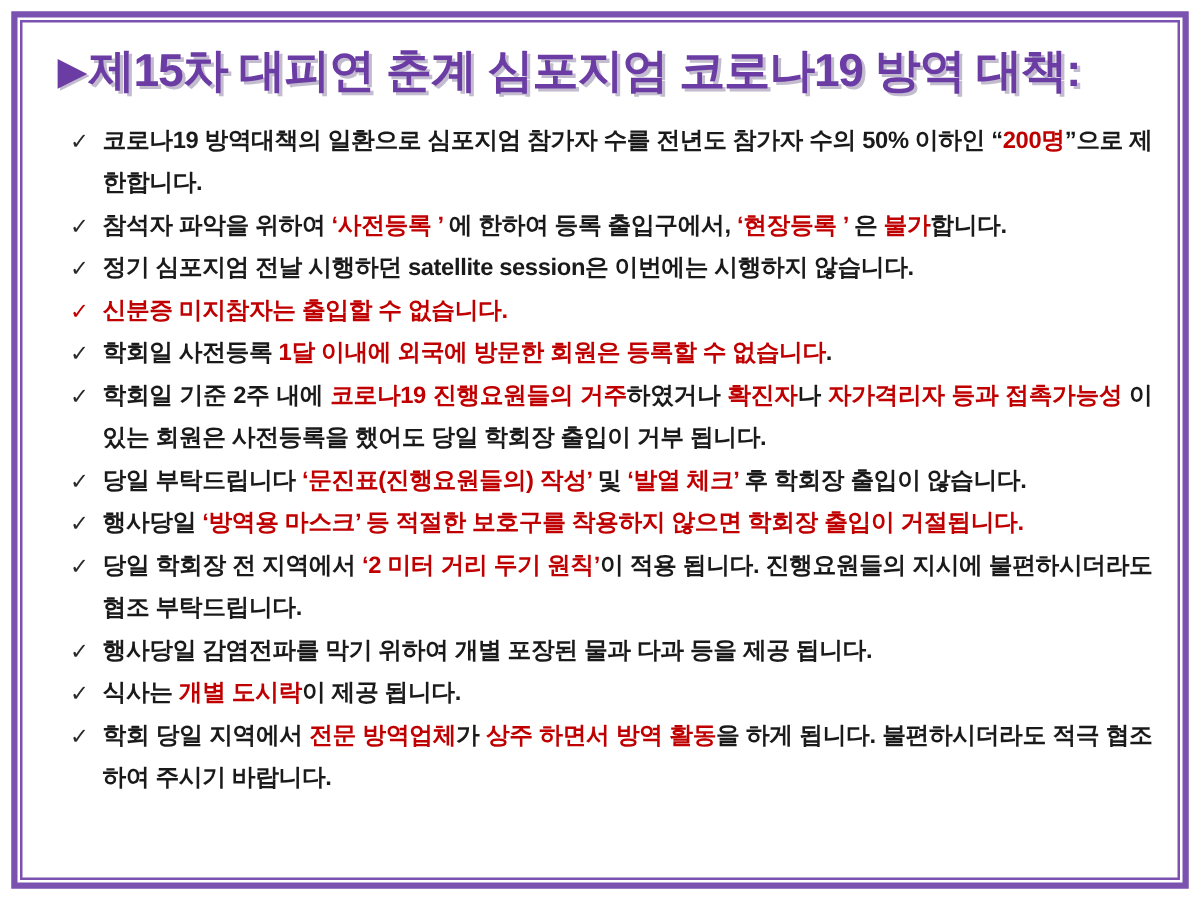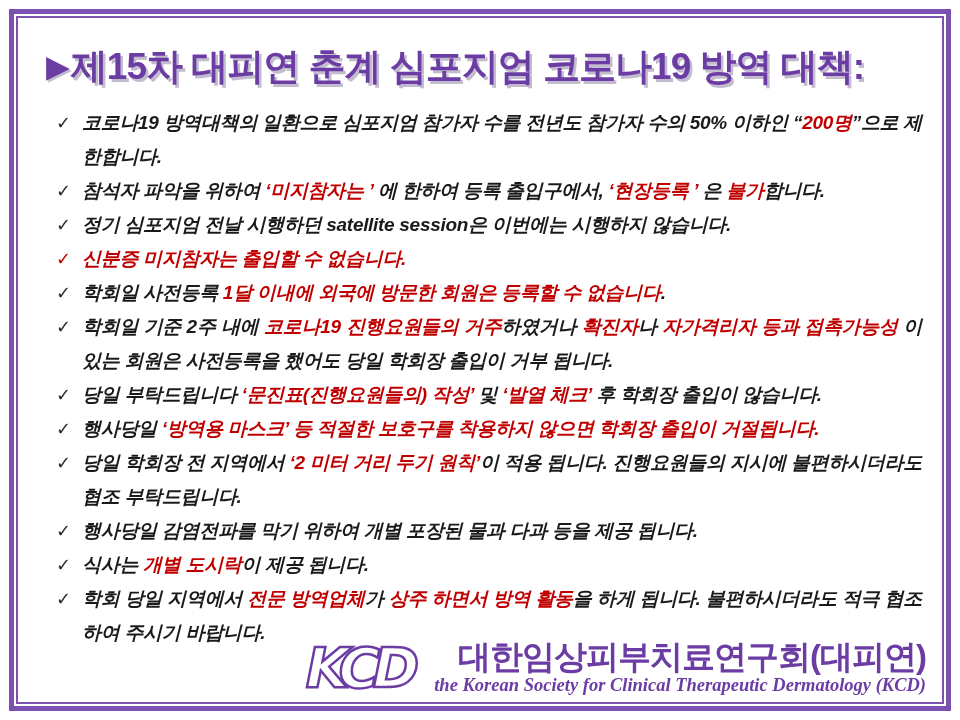--- a/index.html
+++ b/index.html
@@ -25,38 +25,38 @@
   .content{
     position:absolute;inset:4px;
     padding:14px 22px 0 26px;
     box-sizing:border-box;
   }
   .title{
     font-size:37px;font-weight:800;letter-spacing:-1px;
     color:var(--purple-text);
     text-shadow:2.5px 2.5px 0 #c3bccf;
     white-space:nowrap;
-    margin:10px 0 14px 2px;
+    margin:0 0 14px 2px;
   }
   .title .arrow{
     font-size:31px;vertical-align:2px;margin-right:2px;
     text-shadow:2px 2px 0 #c3bccf;
   }
   .bullets{width:878px;}
   .bullet{
     display:flex;align-items:flex-start;
     font-size:19px;font-weight:700;line-height:34px;
     color:var(--black);
   }
   .check{
     flex:0 0 26px;margin-left:12px;
     font-weight:400;font-size:18px;color:#2b2b2b;
   }
   .check.red{color:var(--red);}
-  .btext{flex:1 1 auto;text-align:justify;letter-spacing:-0.3px;font-style:italic;}
+  .btext{flex:1 1 auto;text-align:justify;letter-spacing:-0.3px;}
   .seg-red{color:var(--red);}
   .seg-black{color:var(--black);}
   .footer{
     position:absolute;right:16px;bottom:6px;
     display:flex;align-items:center;gap:12px;
   }
   .kcd-logo{
     font-family:"DejaVu Sans",sans-serif;
     font-size:56px;font-weight:800;font-style:italic;
     letter-spacing:-7px;line-height:1;
@@ -86,21 +86,21 @@
       <span class="arrow">▶</span><span>제15차 대피연 춘계 심포지엄 코로나19 방역 대책:</span>
     </div>
 
     <div class="bullets">
         <div class="bullet">
           <span class="check">✓</span>
           <span class="btext"><span class="seg-black">코로나19 방역대책의 일환으로 심포지엄 참가자 수를 전년도 참가자 수의 50% 이하인 “</span><span class="seg-red">200명</span><span class="seg-black">”으로 제한합니다.</span></span>
         </div>
         <div class="bullet">
           <span class="check">✓</span>
-          <span class="btext"><span class="seg-black">참석자 파악을 위하여 </span><span class="seg-red">‘미지참자는 ’</span><span class="seg-black"> 에 한하여 등록 출입구에서, </span><span class="seg-red">‘현장등록 ’</span><span class="seg-black"> 은 </span><span class="seg-red">불가</span><span class="seg-black">합니다.</span></span>
+          <span class="btext"><span class="seg-black">참석자 파악을 위하여 </span><span class="seg-red">‘사전등록 ’</span><span class="seg-black"> 에 한하여 등록 출입구에서, </span><span class="seg-red">‘현장등록 ’</span><span class="seg-black"> 은 </span><span class="seg-red">불가</span><span class="seg-black">합니다.</span></span>
         </div>
         <div class="bullet">
           <span class="check">✓</span>
           <span class="btext"><span class="seg-black">정기 심포지엄 전날 시행하던 satellite session은 이번에는 시행하지 않습니다.</span></span>
         </div>
         <div class="bullet">
           <span class="check red">✓</span>
           <span class="btext"><span class="seg-red">신분증 미지참자는 출입할 수 없습니다.</span></span>
         </div>
         <div class="bullet">
@@ -130,22 +130,15 @@
         <div class="bullet">
           <span class="check">✓</span>
           <span class="btext"><span class="seg-black">식사는 </span><span class="seg-red">개별 도시락</span><span class="seg-black">이 제공 됩니다.</span></span>
         </div>
         <div class="bullet">
           <span class="check">✓</span>
           <span class="btext"><span class="seg-black">학회 당일 지역에서 </span><span class="seg-red">전문 방역업체</span><span class="seg-black">가 </span><span class="seg-red">상주 하면서 방역 활동</span><span class="seg-black">을 하게 됩니다. 불편하시더라도 적극 협조하여 주시기 바랍니다.</span></span>
         </div>
       </div>
 
-    <div class="footer">
-      <span class="kcd-logo">KCD</span>
-      <span class="org">
-        <span class="org-ko">대한임상피부치료연구회(대피연)</span>
-        <span class="org-en">the Korean Society for Clinical Therapeutic Dermatology (KCD)</span>
-      </span>
-    </div>
 
   </div>
 </div>
 
 </body></html>

